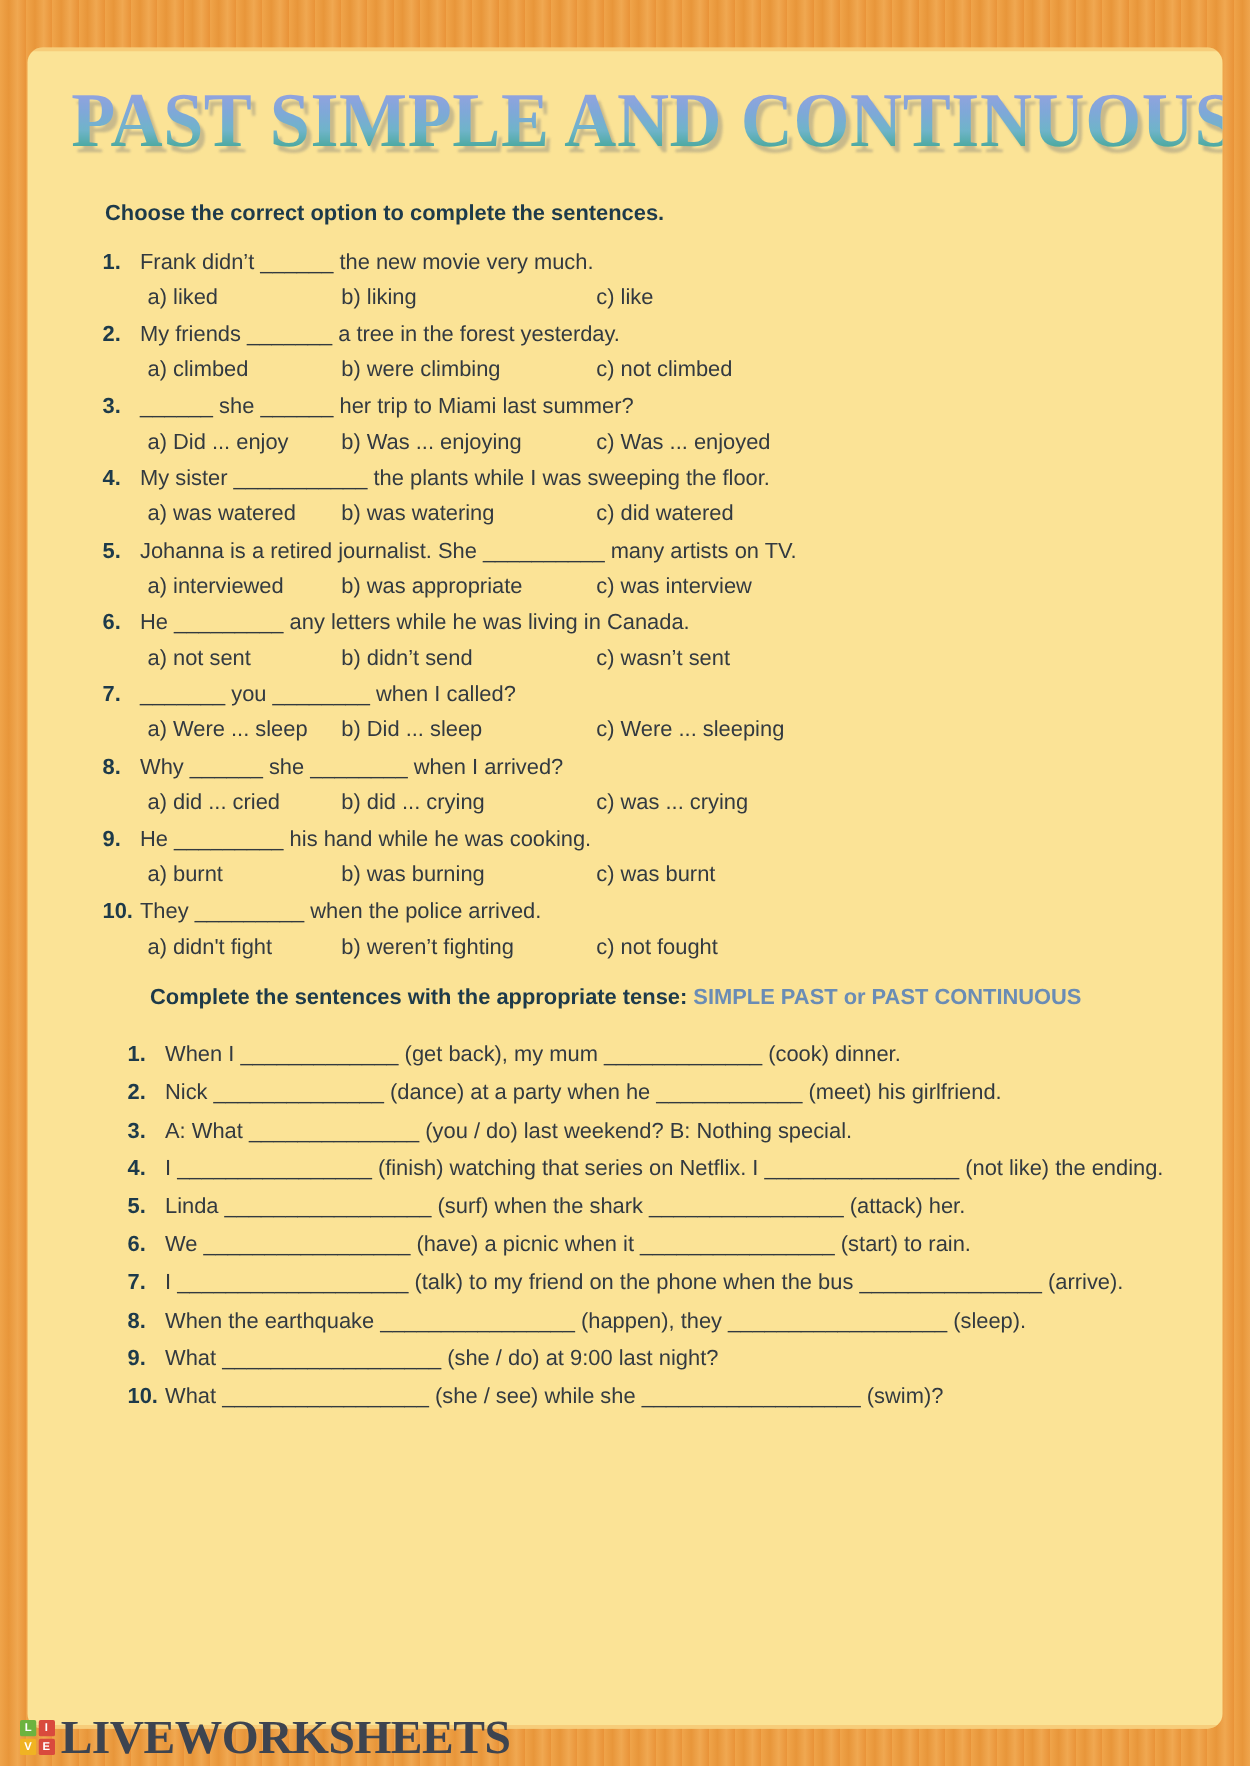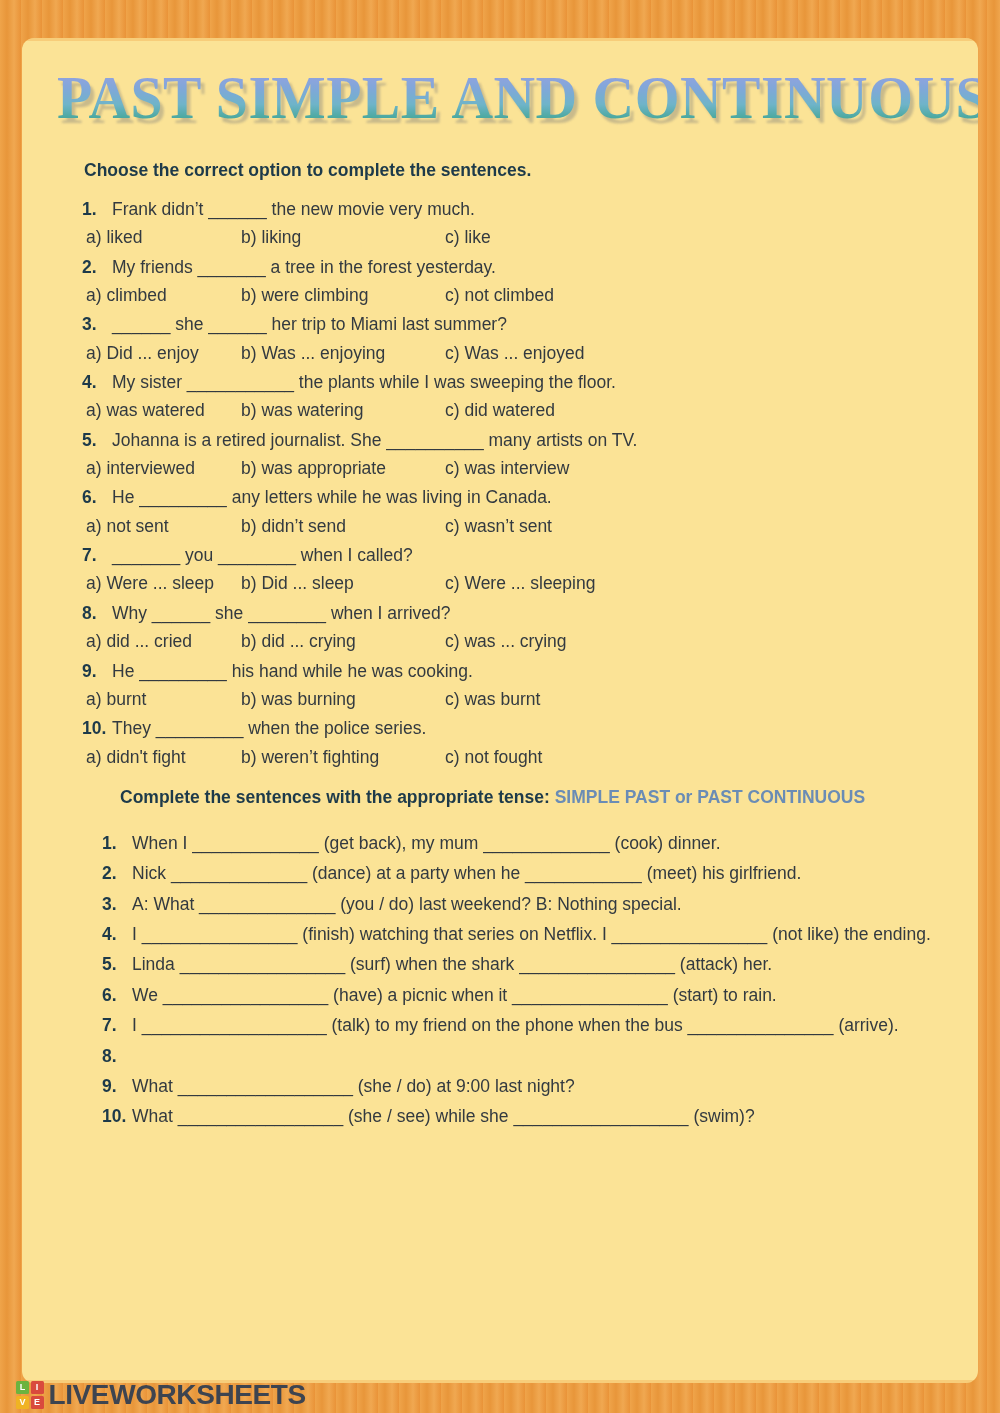--- a/index.html
+++ b/index.html
@@ -125,21 +125,21 @@
     margin-left: -30px;
     flex: 0 0 auto;
   }
   .q-text { flex: 1 1 auto; }
 
   .opts-line {
     display: flex;
     font-size: 17.5px;
     color: #333A40;
     line-height: 1.62;
-    padding-left: 64px;
+    padding-left: 96px;
   }
   .opt { white-space: nowrap; }
   .opt-a { flex: 0 0 155px; }
   .opt-b { flex: 0 0 auto; min-width: 180px; }
   .opt-c { flex: 0 0 auto; margin-left: 24px; }
 
   
   .fill-list {
     margin: 10px 0 0 0;
     padding: 0;
@@ -188,25 +188,25 @@
     color: #FFFFFF;
     border-radius: 1.5px;
     font-family: "Liberation Sans", sans-serif;
     line-height: 1;
   }
   .tile-l { background: #6CB33F; }
   .tile-i { background: #D94A3D; }
   .tile-v { background: #F0B323; }
   .tile-e { background: #D94A3D; }
   .logo-word {
-    font-size: 28px;
+    font-size: 38px;
     font-weight: bold;
     letter-spacing: -0.4px;
     color: #3D4450;
-    font-family: Liberation Sans, sans-serif;
+    font-family: Liberation Serif, serif;
     line-height: 1;
   }
 </style>
 </head>
 <body>
 
 <div class="sheet-frame">
   <div class="page">
 
     <div class="title-wrap">
@@ -321,21 +321,21 @@
         <div class="opts-line">
           <span class="opt opt-a">a)  burnt</span>
           <span class="opt opt-b">b) was burning</span>
           <span class="opt opt-c">c) was burnt</span>
         </div>
       </li>
 
       <li class="mcq-item">
         <div class="q-line">
           <span class="q-num">10.</span>
-          <span class="q-text">They _________ when the police series.</span>
+          <span class="q-text">They _________ when the police arrived.</span>
         </div>
         <div class="opts-line">
           <span class="opt opt-a">a)  didn't fight</span>
           <span class="opt opt-b">b) weren’t fighting</span>
           <span class="opt opt-c">c) not fought</span>
         </div>
       </li>
 
     </ul>
 
@@ -368,20 +368,21 @@
       <li class="fill-item">
         <span class="fill-num">6.</span>
         <span class="fill-text">We _________________ (have) a picnic when it ________________ (start) to rain.</span>
       </li>
       <li class="fill-item">
         <span class="fill-num">7.</span>
         <span class="fill-text">I ___________________ (talk) to my friend on the phone when the bus _______________ (arrive).</span>
       </li>
       <li class="fill-item">
         <span class="fill-num">8.</span>
+        <span class="fill-text">When the earthquake ________________ (happen), they __________________ (sleep).</span>
       </li>
       <li class="fill-item">
         <span class="fill-num">9.</span>
         <span class="fill-text">What __________________ (she / do) at 9:00 last night?</span>
       </li>
       <li class="fill-item">
         <span class="fill-num">10.</span>
         <span class="fill-text">What _________________ (she / see) while she __________________ (swim)?</span>
       </li>
     </ul>

